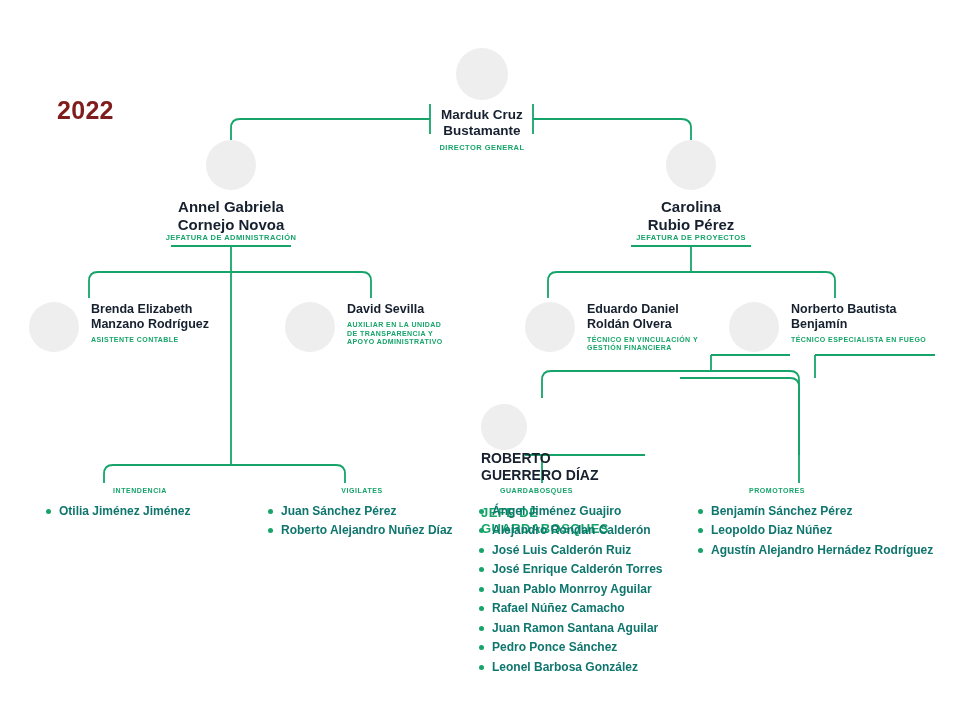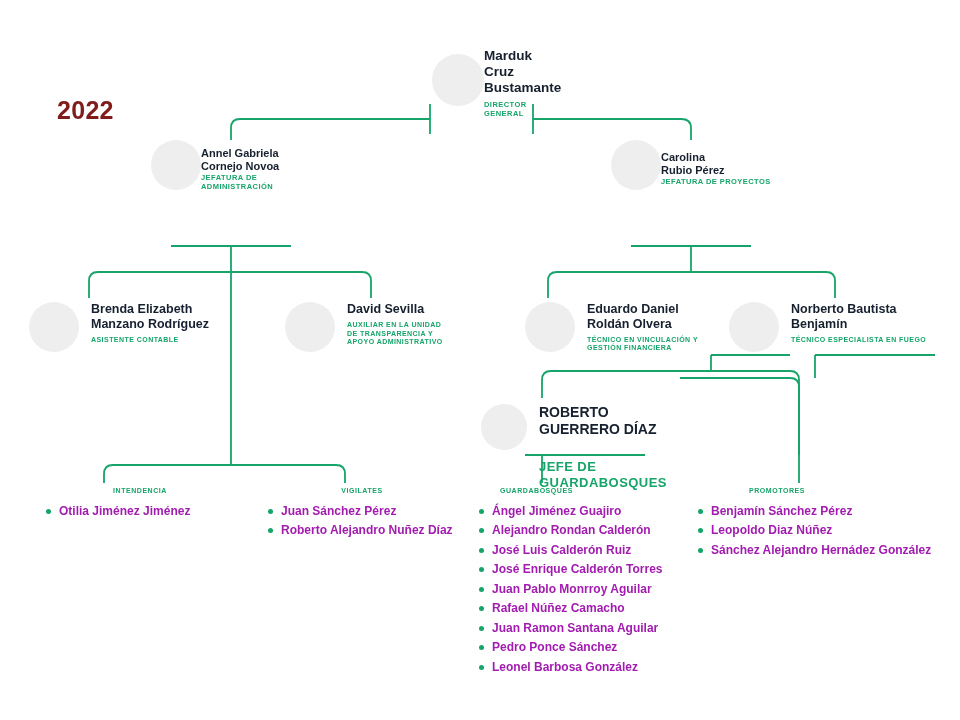--- a/index.html
+++ b/index.html
@@ -34,23 +34,23 @@
     color: #7f1d1d;
     letter-spacing: 0.3px;
   }
   
   .node {
     position: absolute;
     display: flex;
     align-items: flex-start;
   }
   .node.centered {
-    flex-direction: row;
+    flex-direction: column;
     align-items: center;
-    text-align: left;
+    text-align: center;
   }
   .avatar {
     border-radius: 50%;
     background: #eeeeee;
     flex: 0 0 auto;
   }
   .node-text {
     display: flex;
     flex-direction: column;
     justify-content: center;
@@ -69,21 +69,21 @@
     white-space: pre-line;
     text-transform: uppercase;
   }
   
   .node-root .avatar { width: 52px; height: 52px; margin-bottom: 7px; }
   .node-root .node-name { font-size: 13.5px; }
   .node-root .node-role { font-size: 7.5px; margin-top: 4px; }
 
   
   .node-l2 .avatar { width: 50px; height: 50px; margin-bottom: 8px; }
-  .node-l2 .node-name { font-size: 11px; }
+  .node-l2 .node-name { font-size: 15px; }
   .node-l2 .node-role { font-size: 7.5px; }
 
   
   .node-l3 .avatar { width: 50px; height: 50px; margin-right: 12px; }
   .node-l3 .node-name { font-size: 12.5px; }
   .node-l3 .node-role { font-size: 7px; margin-top: 4px; }
 
   
   .node-l4 .avatar { width: 46px; height: 46px; margin-right: 12px; }
   .node-l4 .node-name { font-size: 14px; }
@@ -104,21 +104,21 @@
   .leaf-list {
     list-style: none;
     margin: 0;
     padding: 0;
   }
   .leaf-item {
     position: relative;
     padding-left: 14px;
     font-size: 12px;
     font-weight: bold;
-    color: #a21caf;
+    color: #0f766e;
     line-height: 1.62;
     white-space: nowrap;
   }
   .leaf-item::before {
     content: "";
     position: absolute;
     left: 1px;
     top: 7px;
     width: 5px;
     height: 5px;
@@ -230,21 +230,21 @@
 
   <div class="node node-l3" style="left:729px; top:302px; width:230px;">
     <div class="avatar"></div>
     <div class="node-text">
       <div class="node-name">Norberto Bautista
 Benjamín</div>
       <div class="node-role">TÉCNICO ESPECIALISTA EN FUEGO</div>
     </div>
   </div>
 
-  <div class="node node-l4" style="left:481px; top:404px; width:200px;">
+  <div class="node node-l4" style="left:481px; top:404px; width:200px;flex-direction:column;">
     <div class="avatar"></div>
     <div class="node-text">
       <div class="node-name">ROBERTO
 GUERRERO DÍAZ</div>
       <div class="node-role">JEFE DE
 GUARDABOSQUES</div>
     </div>
   </div>
 
   <div class="leaf-group" style="left:45px; top:487px; width:190px;">
@@ -275,17 +275,17 @@
       <li class="leaf-item">Pedro Ponce Sánchez</li>
       <li class="leaf-item">Leonel Barbosa González</li>
     </ul>
   </div>
 
   <div class="leaf-group" style="left:697px; top:487px; width:250px;">
     <div class="leaf-title" style="text-align:left; padding-left:52px;">PROMOTORES</div>
     <ul class="leaf-list">
       <li class="leaf-item">Benjamín Sánchez Pérez</li>
       <li class="leaf-item">Leopoldo Diaz Núñez</li>
-      <li class="leaf-item">Sánchez Alejandro Hernádez González</li>
+      <li class="leaf-item">Agustín Alejandro Hernádez Rodríguez</li>
     </ul>
   </div>
 
 </div>
 
 </body></html>

